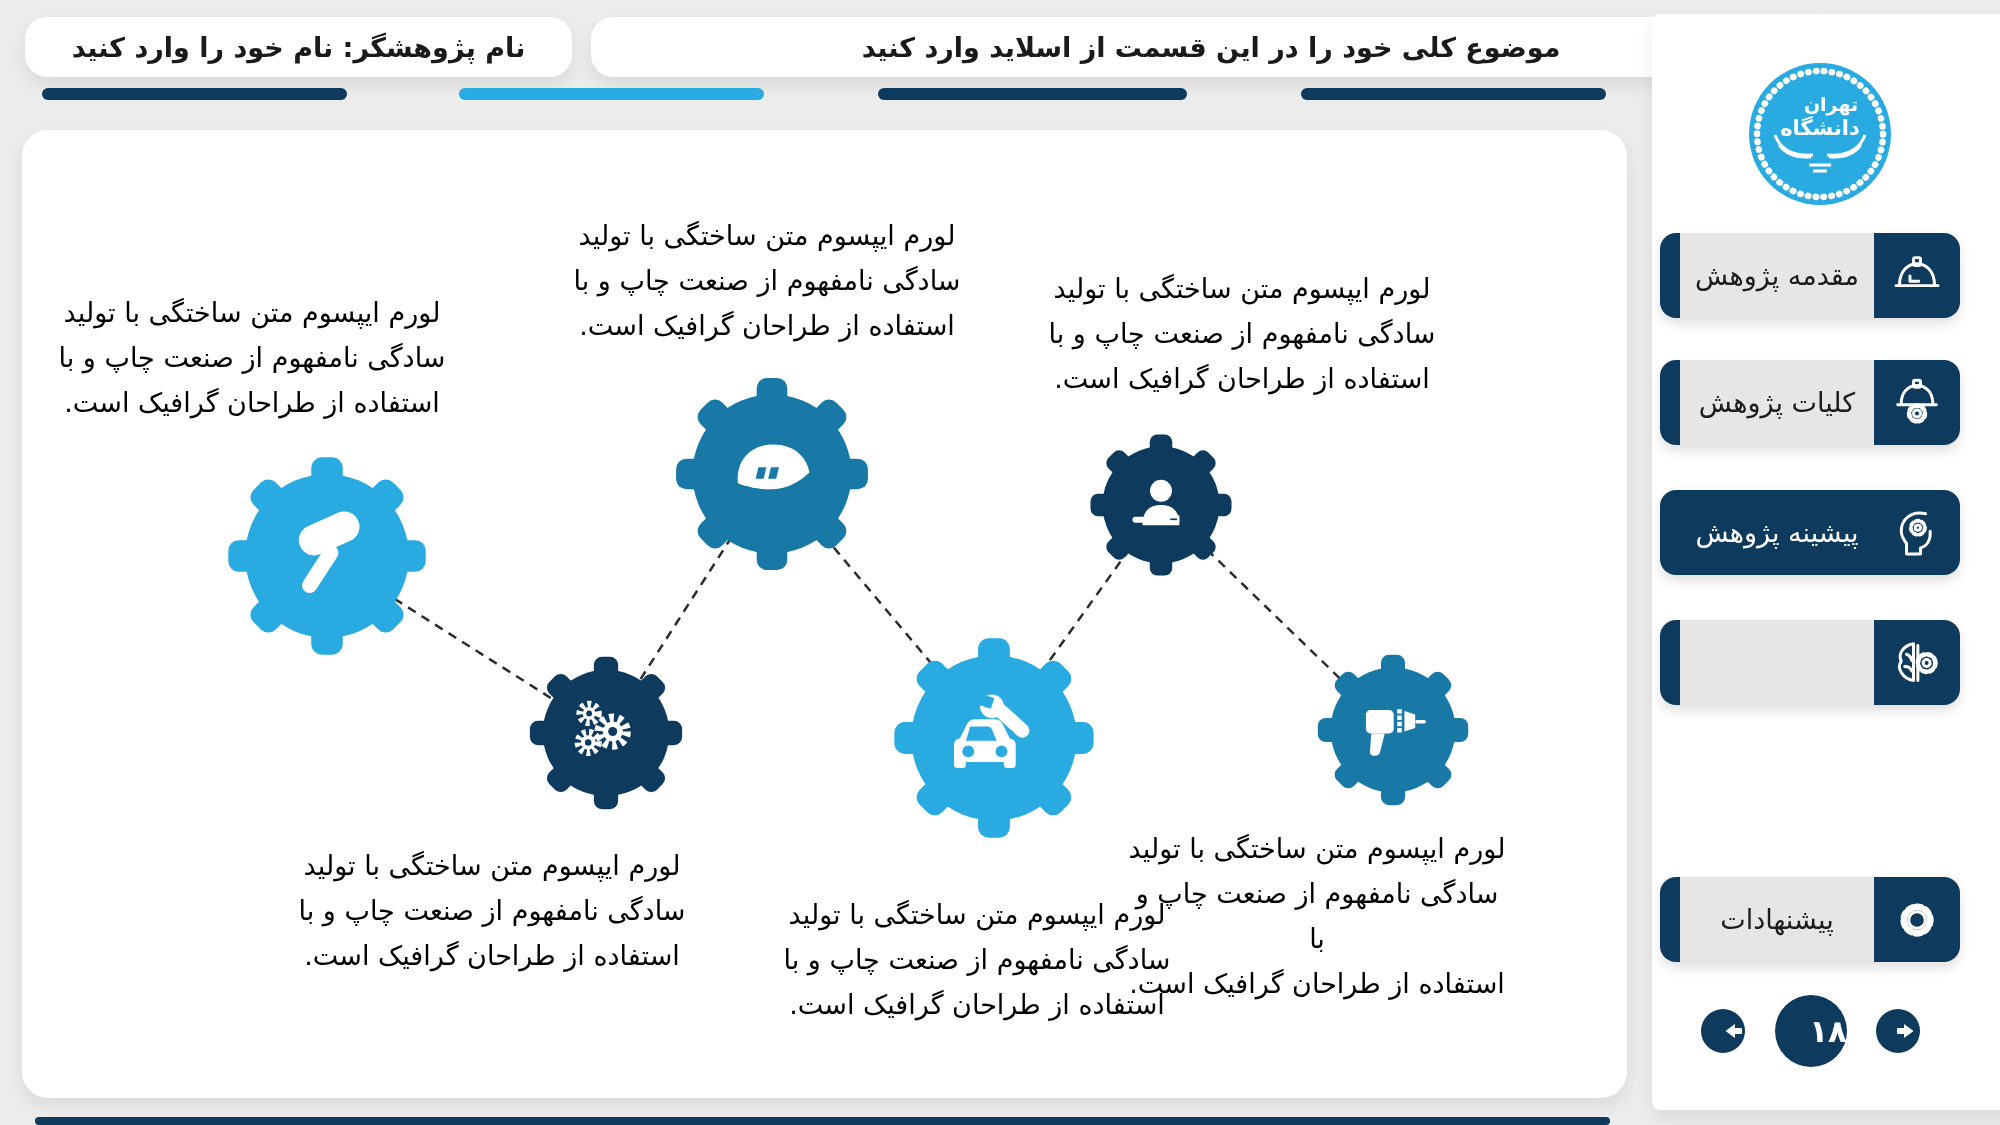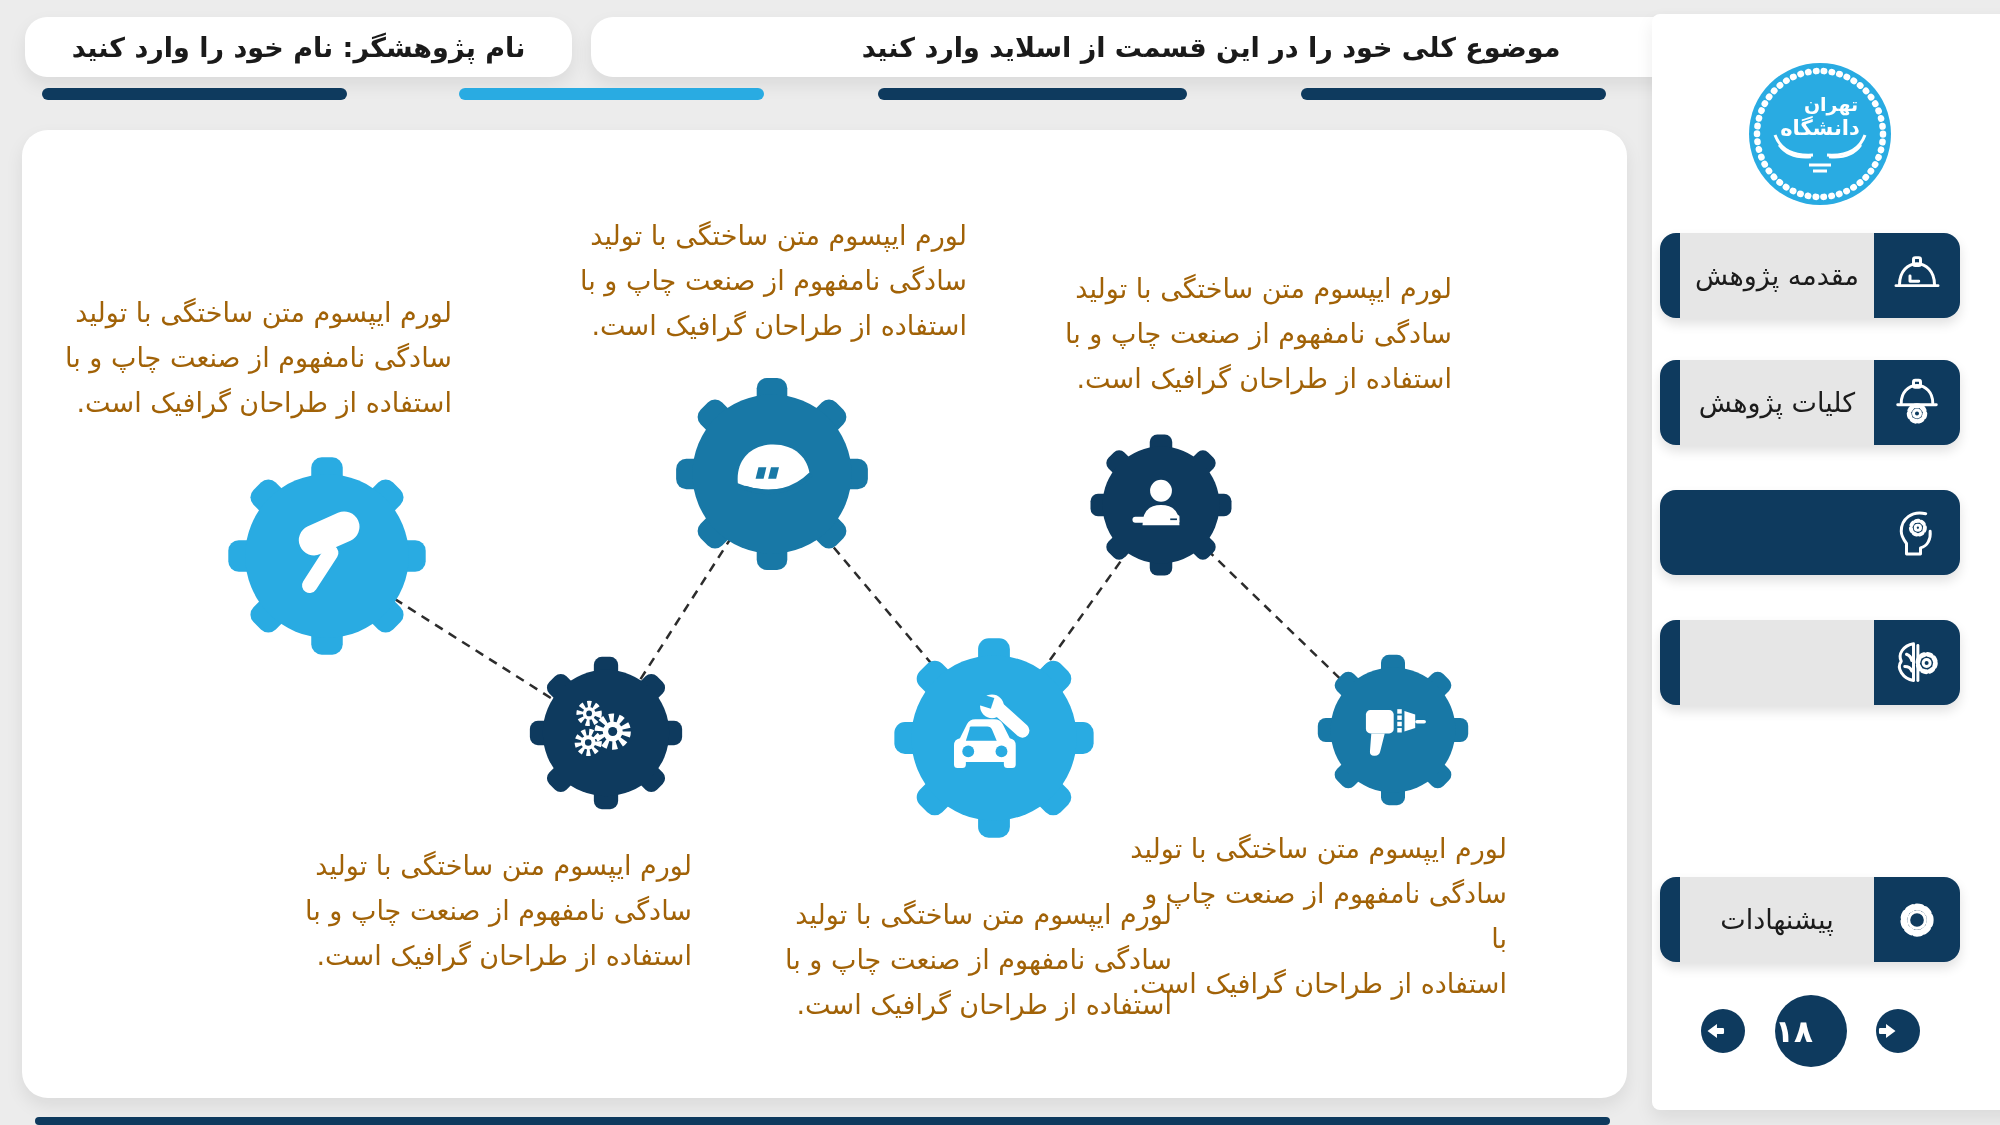--- a/index.html
+++ b/index.html
@@ -9,40 +9,40 @@
   }
   .abs{position:absolute;}
   .card{background:#fff;border-radius:22px;box-shadow:0 8px 18px rgba(0,0,0,.08);}
   
   .hbar{display:flex;align-items:center;justify-content:center;
         font-size:27px;font-weight:bold;color:#1a1a1a;}
   .pbar{height:12px;border-radius:6px;}
   
   #main-panel{left:22px;top:130px;width:1605px;height:968px;border-radius:26px;}
   #connectors{left:0;top:0;}
-  .lorem{position:absolute;text-align:right;font-size:27px;line-height:45px;
-         color:#a16207;}
+  .lorem{position:absolute;text-align:center;font-size:27px;line-height:45px;
+         color:#000000;}
   .gear{position:absolute;}
   .gear svg{position:absolute;left:0;top:0;width:100%;height:100%;}
   .gear .gicon{left:22%;top:22%;width:56%;height:56%;}
   
   #sidebar{left:1652px;top:14px;width:383px;height:1096px;border-radius:8px;}
   .menu-item{position:absolute;left:8px;width:300px;height:85px;
              background:#0e3a5e;border-radius:16px;box-shadow:0 6px 12px rgba(0,0,0,.12);
              cursor:pointer;}
   .menu-fill{position:absolute;left:20px;right:86px;top:0;bottom:0;background:#e6e6e6;}
   .menu-label{position:absolute;left:20px;right:86px;top:0;bottom:0;
               display:flex;align-items:center;justify-content:center;
               font-size:27px;color:#1c1c1c;}
   .menu-item.active .menu-label{color:#fff;}
   .menu-icon{position:absolute;right:0;top:0;width:86px;height:85px;
              display:flex;align-items:center;justify-content:center;}
   .menu-icon svg{width:56px;height:56px;}
   .navbtn{position:absolute;border-radius:50%;background:#0e3a5e;cursor:pointer;
-          display:flex;align-items:center;justify-content:flex-start;}
+          display:flex;align-items:center;justify-content:flex-end;}
   #page-badge{font-size:31px;font-weight:bold;color:#fff;}
   #bottom-accent{left:35px;top:1117px;width:1575px;height:8px;background:#0e3a5e;border-radius:4px;}
   .line{stroke:#2c2c2c;stroke-width:2.5;stroke-dasharray:9 7;}
   .sicon{stroke:#fff;fill:none;stroke-width:3.4;stroke-linecap:round;stroke-linejoin:round;}
 </style>
 </head>
 <body>
 
 <svg width="0" height="0" style="position:absolute">
   <symbol id="gear8" viewBox="0 0 100 100">
@@ -237,20 +237,21 @@
         <path d="M12 42 C12 26 22 18 32 18 C42 18 52 26 52 42"></path>
         <rect x="28" y="11" width="8" height="9" rx="2"></rect>
         <path d="M8 43 H56"></path>
         <path d="M24 32 v6 h10"></path>
       </svg>
     </div>
   </div>
 
   <div class="menu-item active" style="top:476px">
 
+    <div class="menu-label" dir="rtl">پیشینه پژوهش</div>
     <div class="menu-icon">
       <svg viewBox="0 0 64 64" class="sicon">
         <path d="M42 10 C26 6 14 16 14 30 C14 36 17 40 20 44 L20 56 H36 V49 C44 47 48 39 47 30"></path>
         <circle cx="33" cy="26" r="8" stroke-dasharray="3.5 3.5" stroke-width="4.5"></circle>
         <circle cx="33" cy="26" r="3"></circle>
       </svg>
     </div>
   </div>
 
   <div class="menu-item" style="top:606px">

